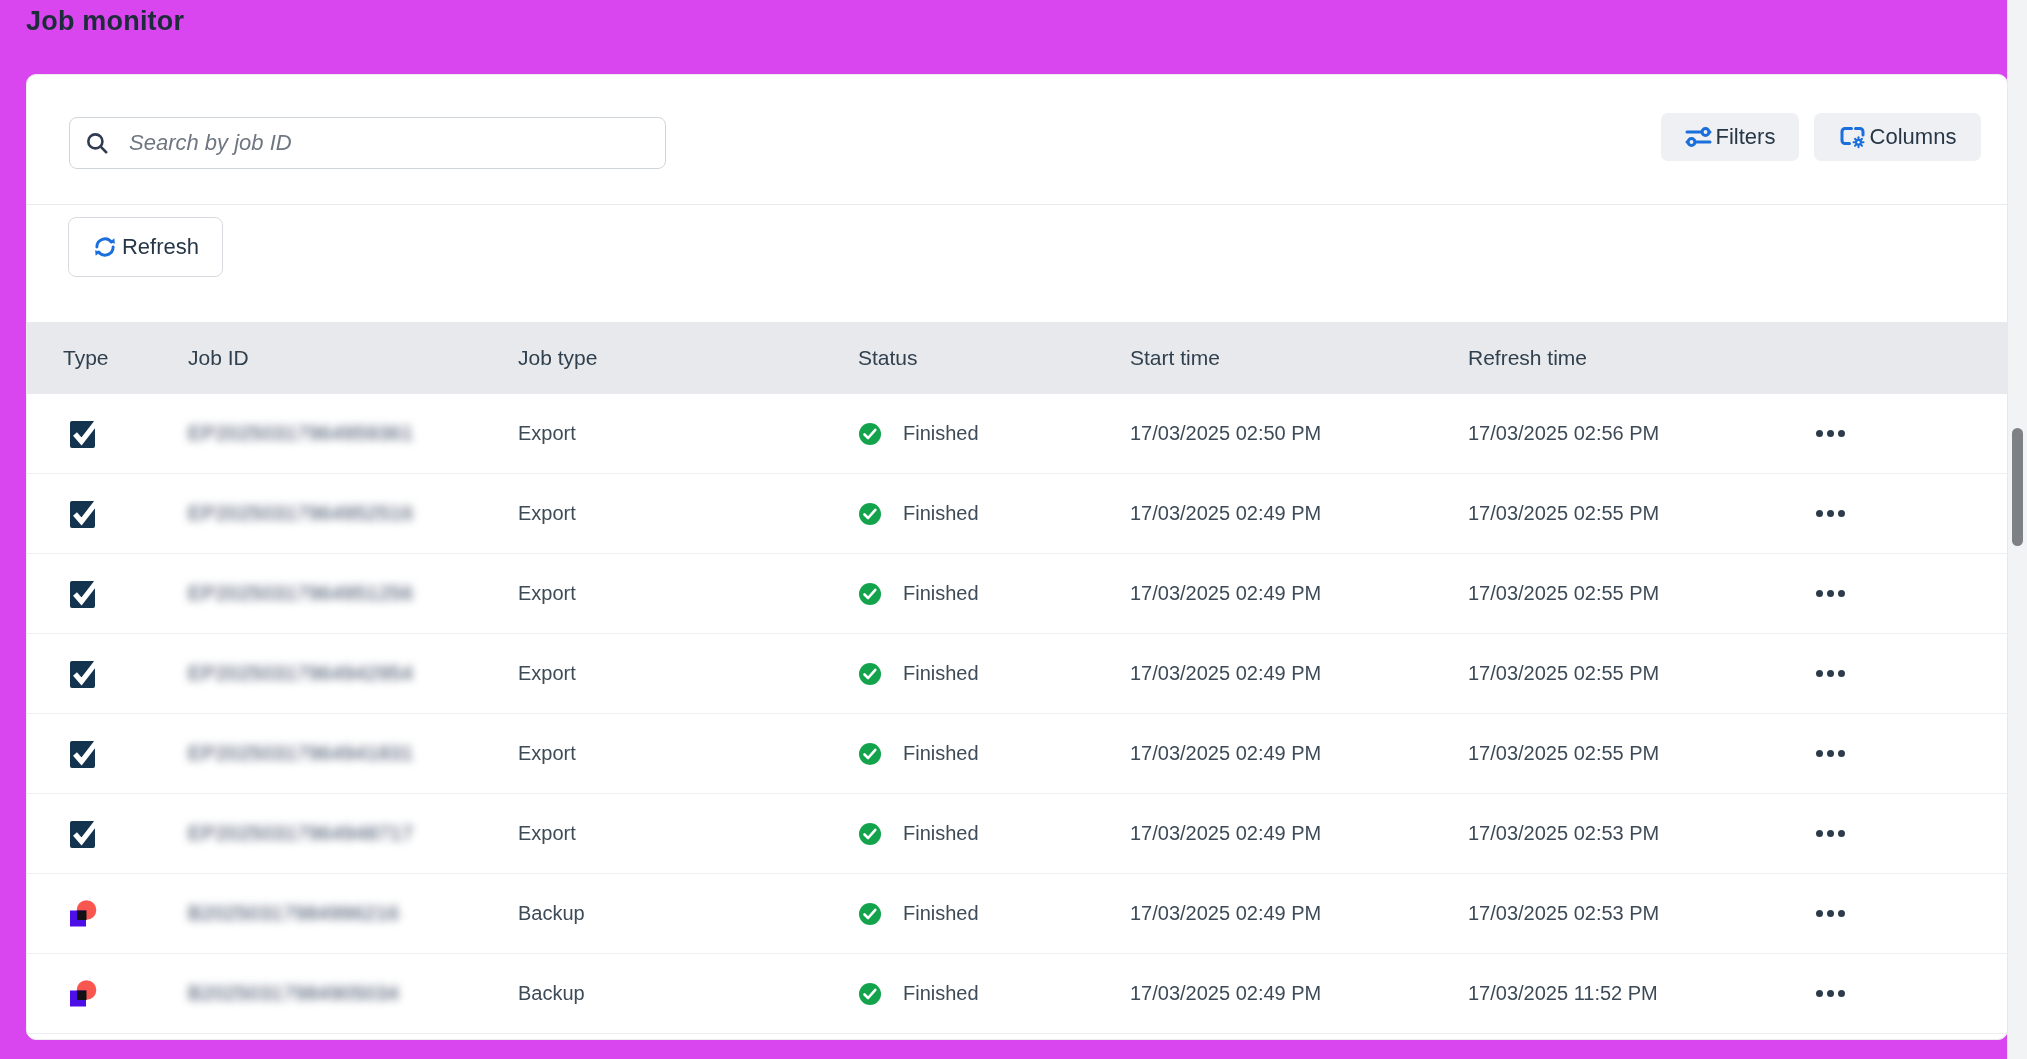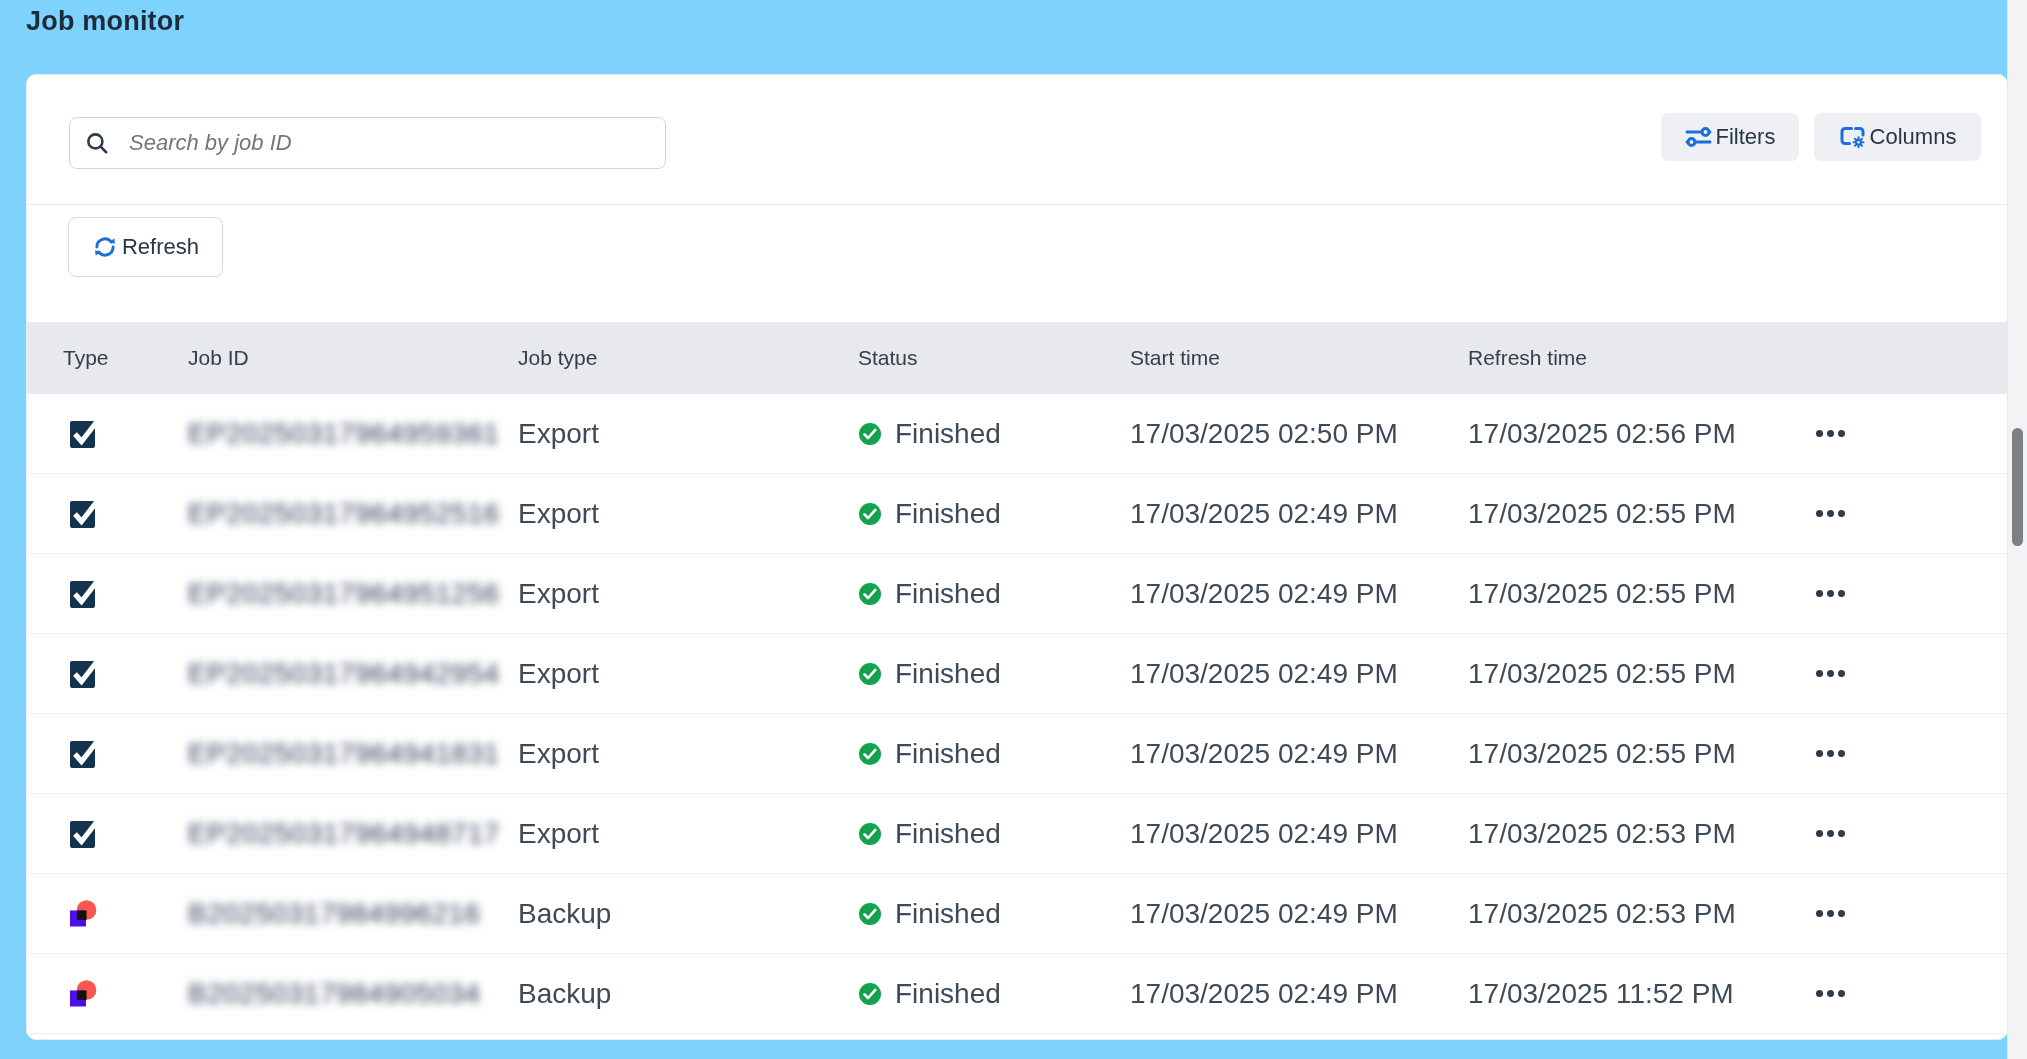--- a/index.html
+++ b/index.html
@@ -1,37 +1,37 @@
 <!DOCTYPE html>
 <html><head>
 <meta charset="utf-8">
 <style>
   html,body{margin:0;padding:0;background:#f0f1f3;font-family:"Liberation Sans","DejaVu Sans",sans-serif;}
-  .viewport{position:relative;width:2027px;height:1059px;background:#7dd3fc;overflow:hidden;}
+  .viewport{position:relative;width:2027px;height:1059px;background:#d946ef;overflow:hidden;}
   .page-title{position:absolute;left:26px;top:6px;margin:0;font-size:27px;font-weight:700;color:#1e2b3a;letter-spacing:.2px;}
   .card{position:absolute;left:26px;top:74px;width:1982px;height:966px;background:#ffffff;border:1px solid #ececee;border-radius:10px;box-sizing:border-box;overflow:hidden;}
   
   .search-wrap{position:absolute;left:42px;top:42px;width:597px;height:52px;border:1px solid #cfd4d9;border-radius:8px;background:#fff;display:flex;align-items:center;box-sizing:border-box;padding:0 14px;gap:17px;}
   .search-wrap input{border:none;outline:none;flex:1;font-size:22px;color:#2c3a49;font-family:inherit;background:transparent;}
   .search-wrap input::placeholder{font-style:italic;color:#6e7781;}
   .btn{display:flex;align-items:center;justify-content:center;gap:4px;font-family:inherit;font-size:22px;color:#273747;cursor:pointer;}
   .btn-gray{position:absolute;top:38px;height:48px;background:#eef0f3;border:none;border-radius:7px;padding:0 18px;box-sizing:border-box;}
   .btn-filters{left:1634px;width:138px;}
   .btn-columns{left:1787px;width:167px;}
   .btn-refresh{position:absolute;left:41px;top:142px;width:155px;height:60px;background:#fff;border:1px solid #d7dbdf;border-radius:8px;}
   .divider{position:absolute;left:0;top:129px;width:100%;height:1px;background:#e8eaec;}
   
   .table{position:absolute;left:0;top:247px;right:0;bottom:0;}
   .thead,.tr{display:grid;grid-template-columns:125px 330px 340px 272px 338px 338px 1fr;align-items:center;padding-left:36px;padding-right:28px;box-sizing:border-box;}
   .thead{height:72px;background:#e8e9ec;font-size:21px;font-weight:400;color:#31404e;}
-  .tr{height:80px;border-bottom:1px solid #edeff1;font-size:28px;color:#3d4a57;background:#fff;}
+  .tr{height:80px;border-bottom:1px solid #edeff1;font-size:20px;color:#3d4a57;background:#fff;}
   .td{display:flex;align-items:center;}
   .type-icon{display:inline-flex;margin-left:6px;}
   .blur{filter:blur(4.5px);color:#2b3a55;letter-spacing:.5px;white-space:nowrap;}
-  .status-cell{gap:13px;text-align:right;}
+  .status-cell{gap:21px;text-align:right;}
   .dots-btn{background:none;border:none;cursor:pointer;display:flex;align-items:center;gap:4px;padding:10px 8px;margin-left:2px;}
   .dots-btn i{width:7px;height:7px;border-radius:50%;background:#2d3b4a;display:inline-block;}
   
   .scrollbar{position:absolute;right:0;top:0;width:20px;height:100%;background:#f2f3f5;border-left:1px solid #e7e8ea;box-sizing:border-box;}
   .scroll-thumb{position:absolute;left:4px;top:428px;width:11px;height:118px;background:#7d8084;border-radius:6px;}
 </style>
 </head>
 <body>
 
 <div class="viewport">

